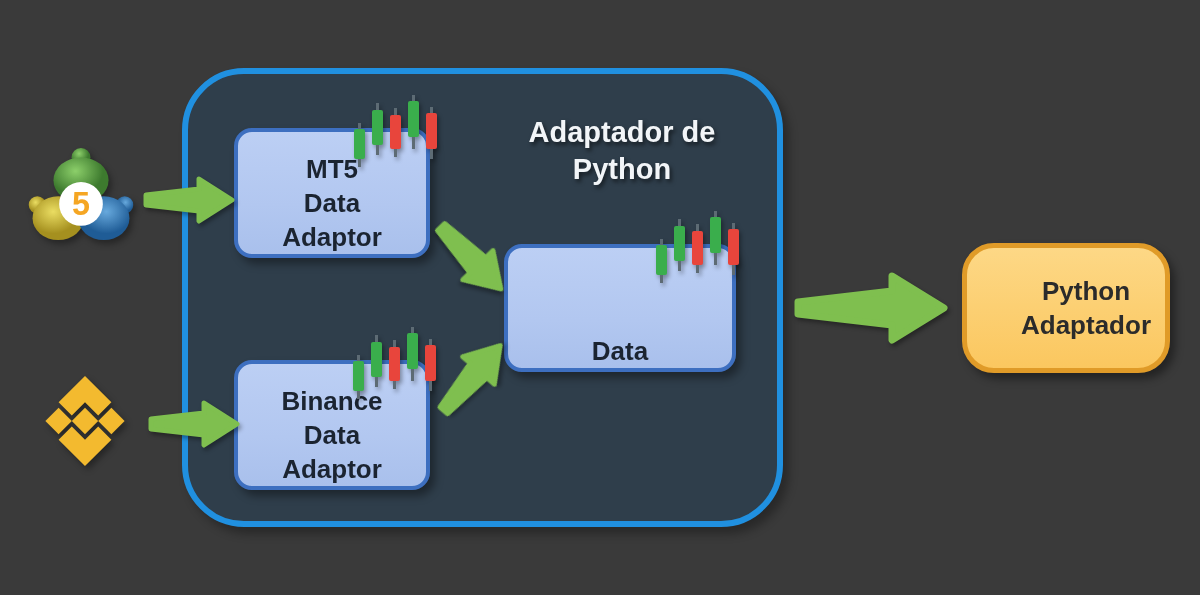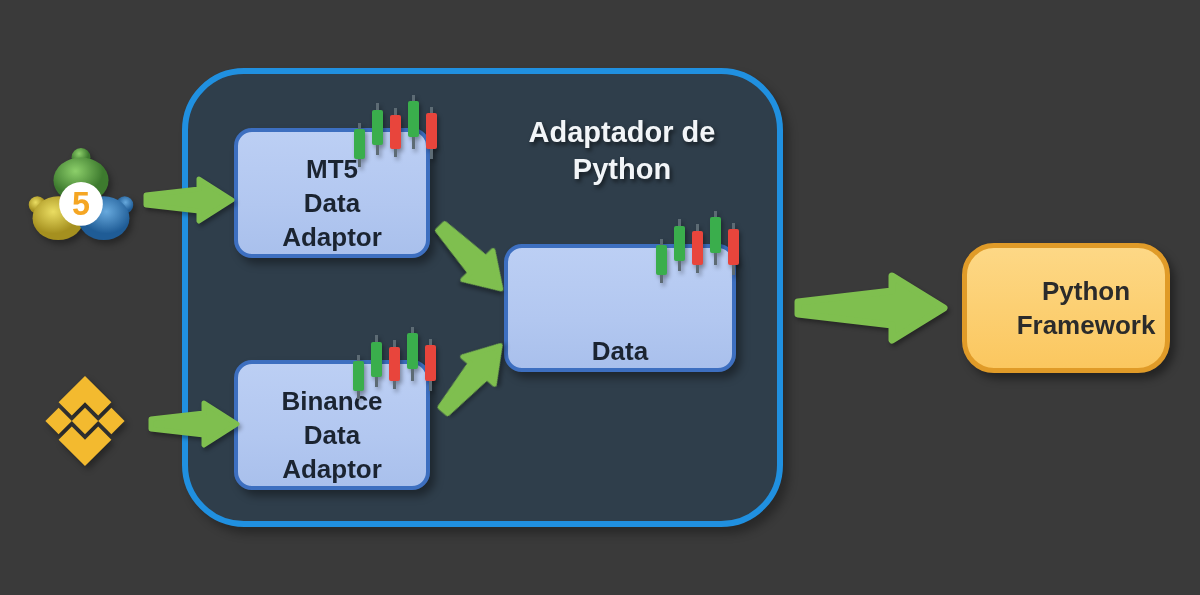--- a/index.html
+++ b/index.html
@@ -215,16 +215,16 @@
   </div>
 
   <div class="arrow arrow-big">
     <svg viewBox="0 0 156 76">
         <use href="#sym-arrow-big"></use>
       </svg>
   </div>
 
   <div class="python-node">
     <div>Python</div>
-    <div>Framework</div>
+    <div>Adaptador</div>
   </div>
 
 </div>
 
 </body></html>

